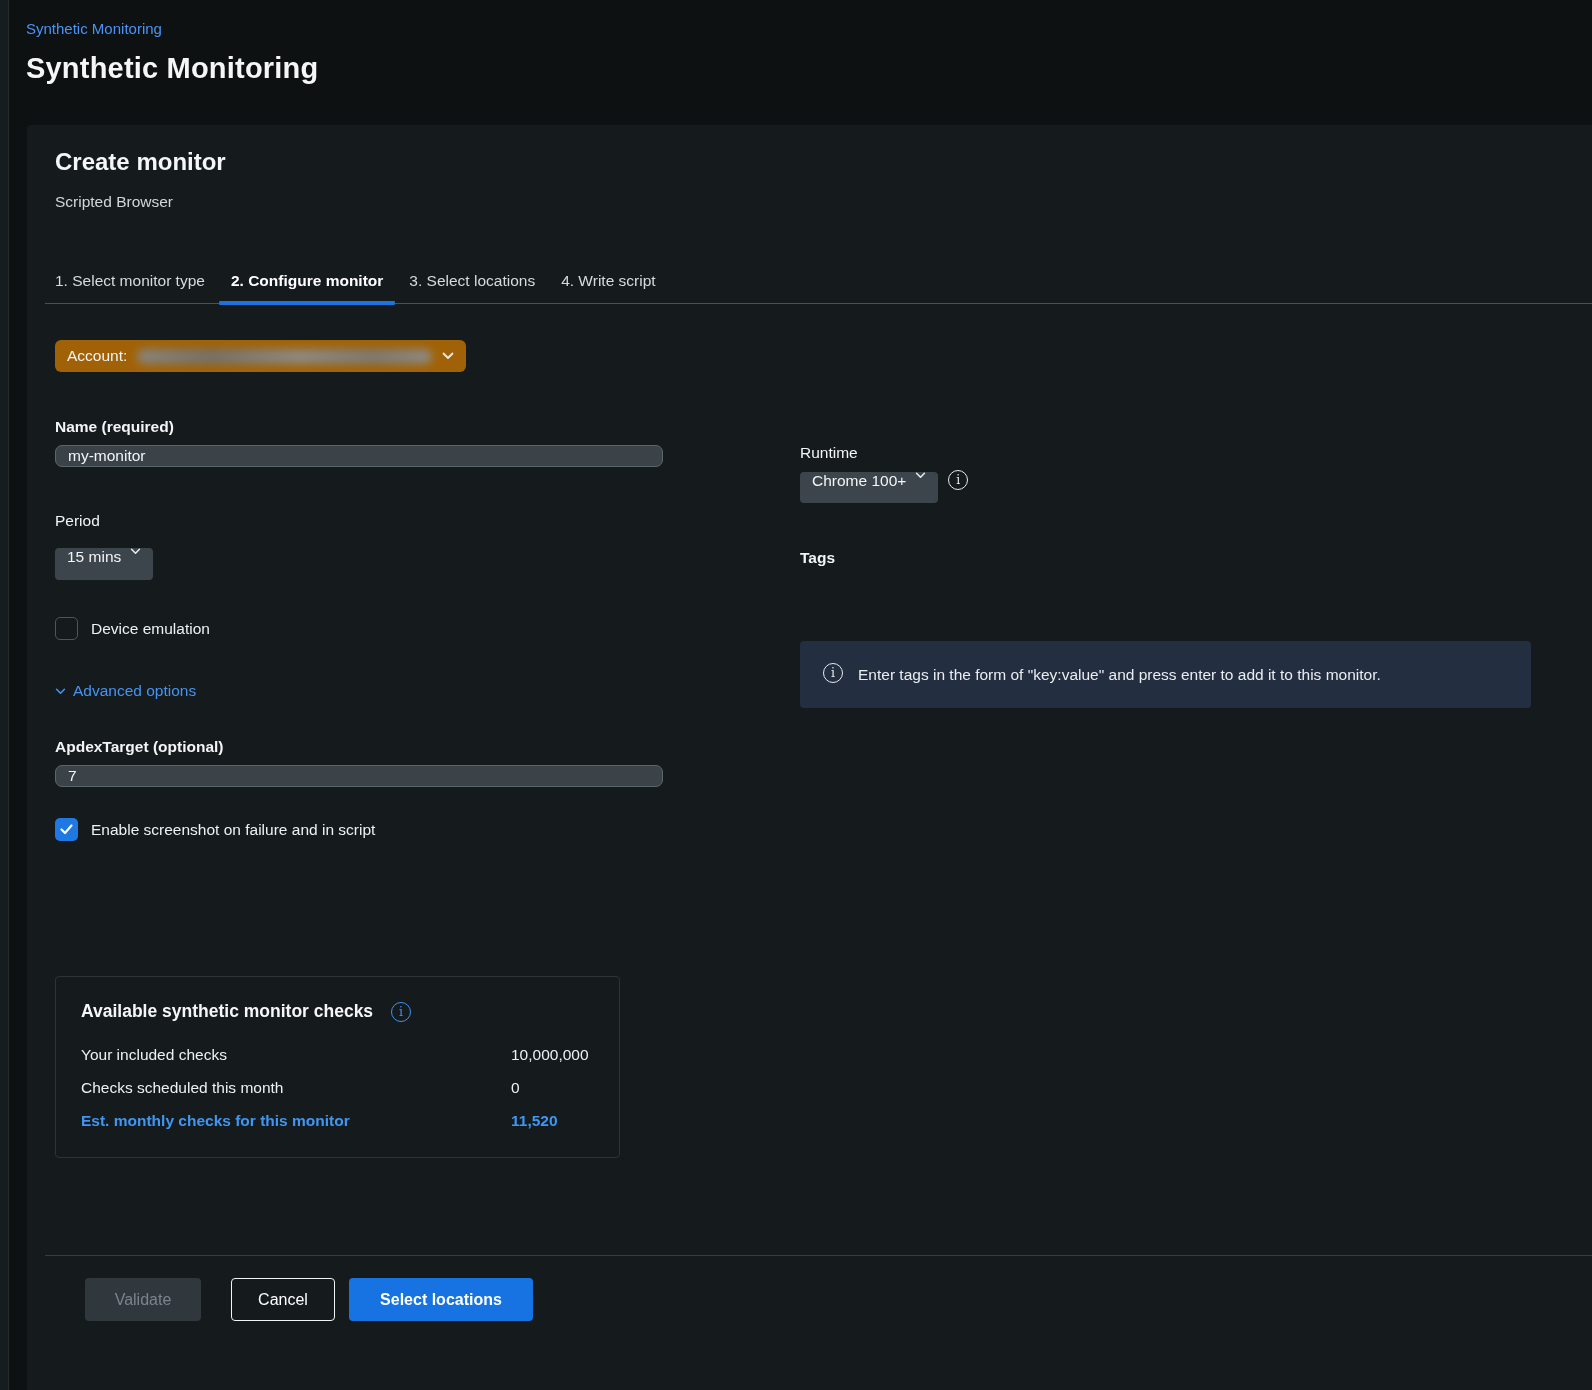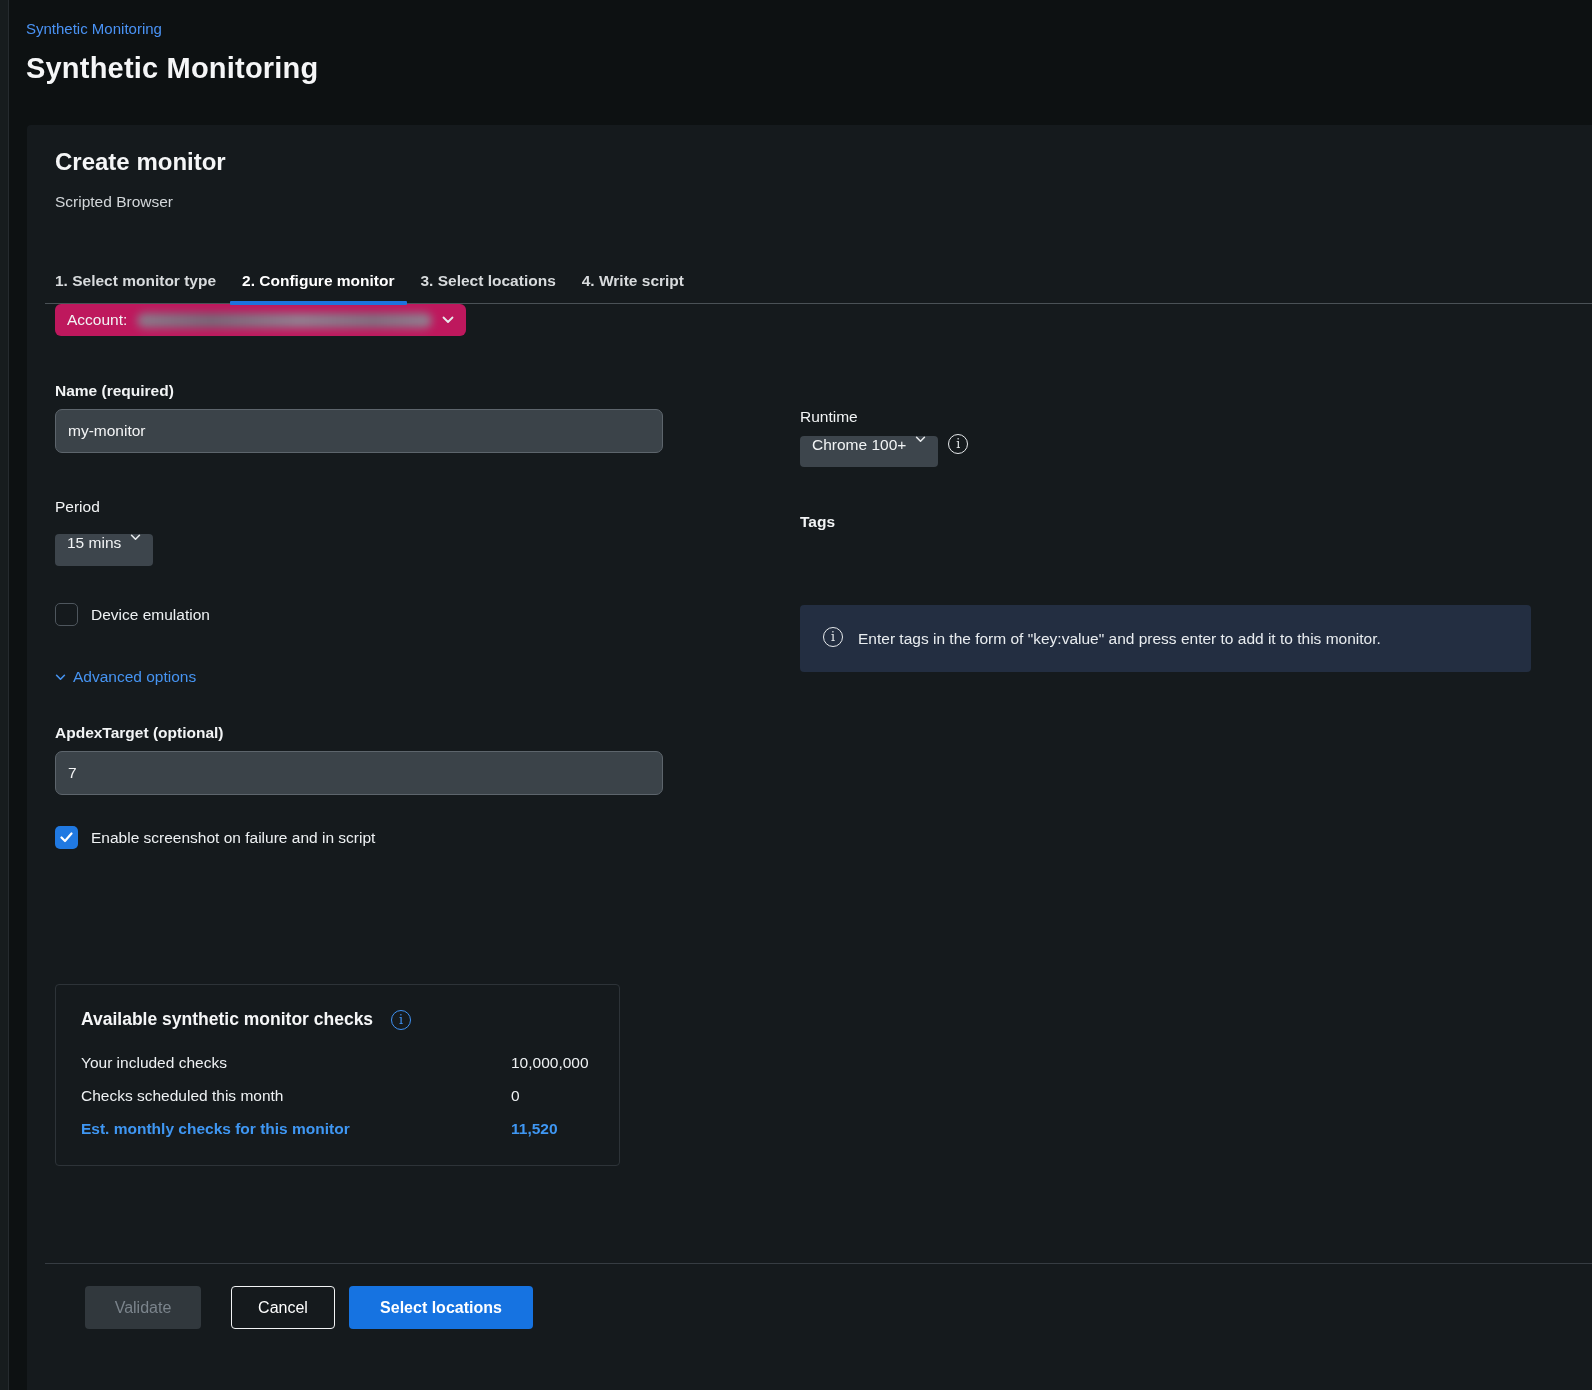--- a/index.html
+++ b/index.html
@@ -15,38 +15,38 @@
   .breadcrumb { display:inline-block; color:#4a93f5; font-size:15px; text-decoration:none; cursor:pointer; }
   .page-title { margin-top:14px; font-size:29px; font-weight:bold; color:#f5f6f7; letter-spacing:.2px; }
 
   
   .card { position:absolute; left:27px; top:125px; right:0; bottom:0; background:#151a1d; border-radius:4px 0 0 0; padding:23px 61px 0 28px; }
   .card-title { font-size:24px; font-weight:bold; color:#f5f6f7; }
   .card-subtitle { margin-top:17px; font-size:15.5px; color:#d3d7da; }
 
   
   .tabs { display:flex; gap:26px; margin-top:61px; font-size:15.5px; }
-  .tab { color:#d8dbdd; padding-bottom:13px; position:relative; cursor:pointer; white-space:nowrap;font-weight:bold; }
+  .tab { color:#d8dbdd; padding-bottom:13px; position:relative; cursor:pointer; white-space:nowrap; }
   .tab.active { color:#ffffff; font-weight:bold; }
   .tab.active::after { content:""; position:absolute; left:-12px; right:-12px; bottom:-2px; height:4px; background:#1d73dd; border-radius:1px; }
   .tab-divider { height:1px; background:#4a5156; margin:0 -61px 0 -10px; }
 
   
-  .account-select { display:inline-flex; align-items:center; gap:10px; height:32px; background:#be185d; border-radius:6px; padding:0 12px 0 12px; font-size:15.5px; color:#f2f4f5; cursor:pointer; }
+  .account-select { display:inline-flex; align-items:center; gap:10px; margin-top:36px; height:32px; background:#a16207; border-radius:6px; padding:0 12px 0 12px; font-size:15.5px; color:#f2f4f5; cursor:pointer; }
   .redacted { display:inline-block; width:295px; height:15px; border-radius:8px; background:linear-gradient(90deg,#848b93 0%,#6d747c 25%,#8a9199 55%,#777e86 80%,#8a9199 100%); filter:blur(4px); opacity:.85; }
   .chev { display:inline-block; flex:none; }
 
   
   .columns { display:flex; margin-top:40px; }
   .col-left { width:608px; flex:none; }
   .col-right { flex:1; margin-left:137px; }
 
   .field-label { font-size:15.5px; font-weight:bold; color:#f2f4f5; }
   .field-label.plain { font-weight:normal;margin-top:32px; }
-  .text-input { width:100%; height:44px; background:#3b4349; border:1px solid #5d656c; border-radius:7px; color:#f4f5f6; font-size:15.5px; font-family:"Liberation Sans",sans-serif; padding:0 12px; outline:none; }
+  .text-input { width:100%; height:22px; background:#3b4349; border:1px solid #5d656c; border-radius:7px; color:#f4f5f6; font-size:15.5px; font-family:"Liberation Sans",sans-serif; padding:0 12px; outline:none; }
   .mt6 { margin-top:6px; }
 
   .dropdown { display:inline-flex; gap:9px; height:32px; background:#3d454c; border-radius:4px; padding:0 12px; font-size:15.5px; color:#f2f4f5; cursor:pointer; }
 
   .check-row { display:flex; align-items:center; gap:13px; }
   .checkbox { width:23px; height:23px; border-radius:5px; flex:none; cursor:pointer; }
   .checkbox.unchecked { border:1px solid #4e565d; background:transparent; }
   .checkbox.checked { background:#2079e2; display:flex; align-items:center; justify-content:center; }
   .check-label { font-size:15.5px; color:#eef1f3; }
 

